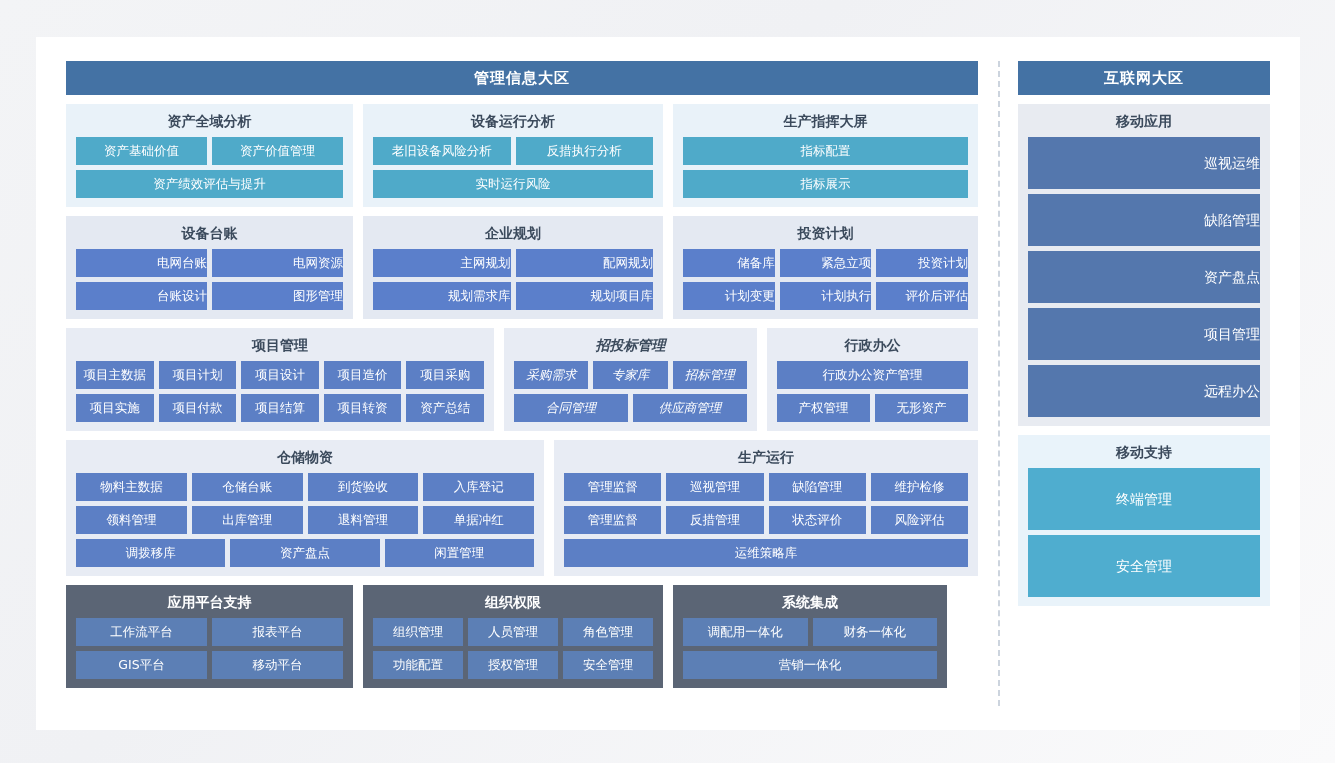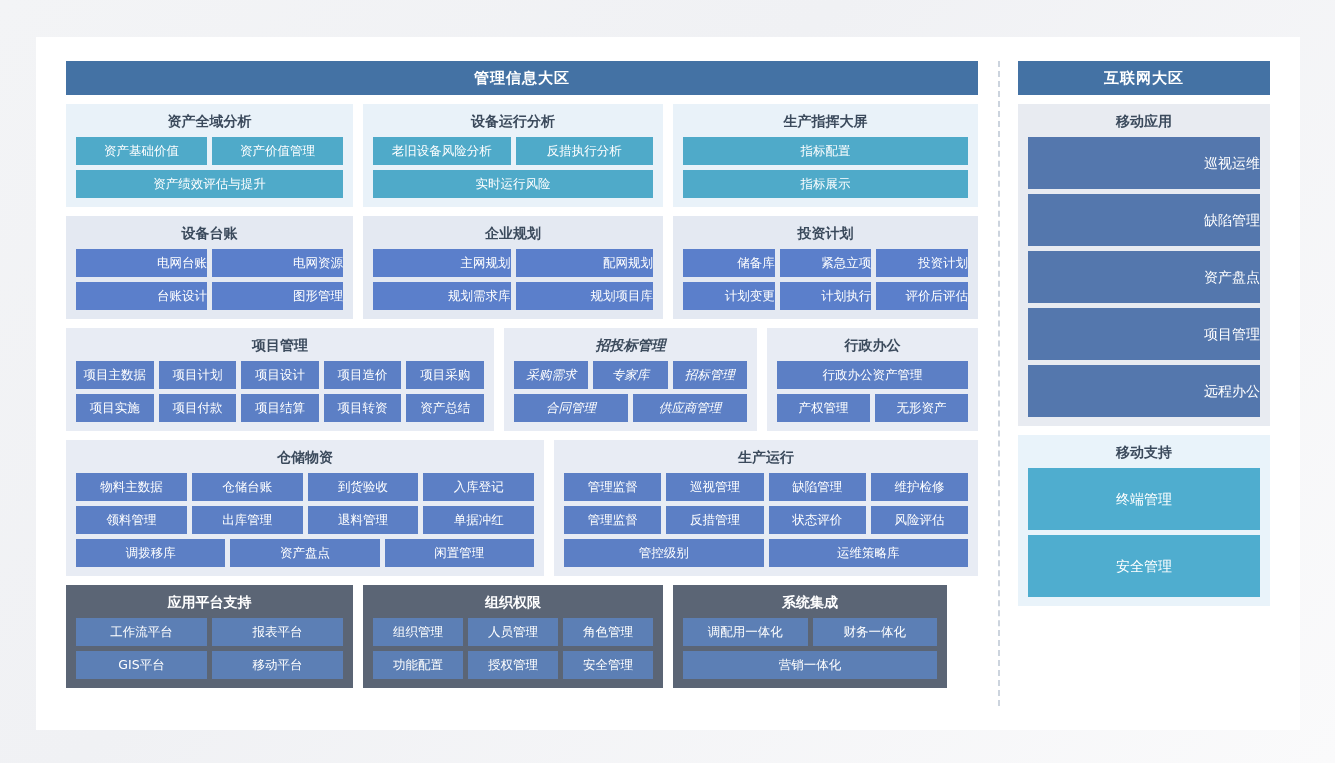--- a/index.html
+++ b/index.html
@@ -330,21 +330,20 @@
               <div class="tile">缺陷管理</div>
               <div class="tile">维护检修</div>
             </div>
             <div class="row">
               <div class="tile">管理监督</div>
               <div class="tile">反措管理</div>
               <div class="tile">状态评价</div>
               <div class="tile">风险评估</div>
             </div>
             <div class="row">
-              <div class="tile">管控级别</div>
               <div class="tile">运维策略库</div>
             </div>
           </div>
         </div>
       </div>
 
       <div class="band band-5">
         <div class="group g1 theme-dark">
           <div class="group-title">应用平台支持</div>
           <div class="rows">

